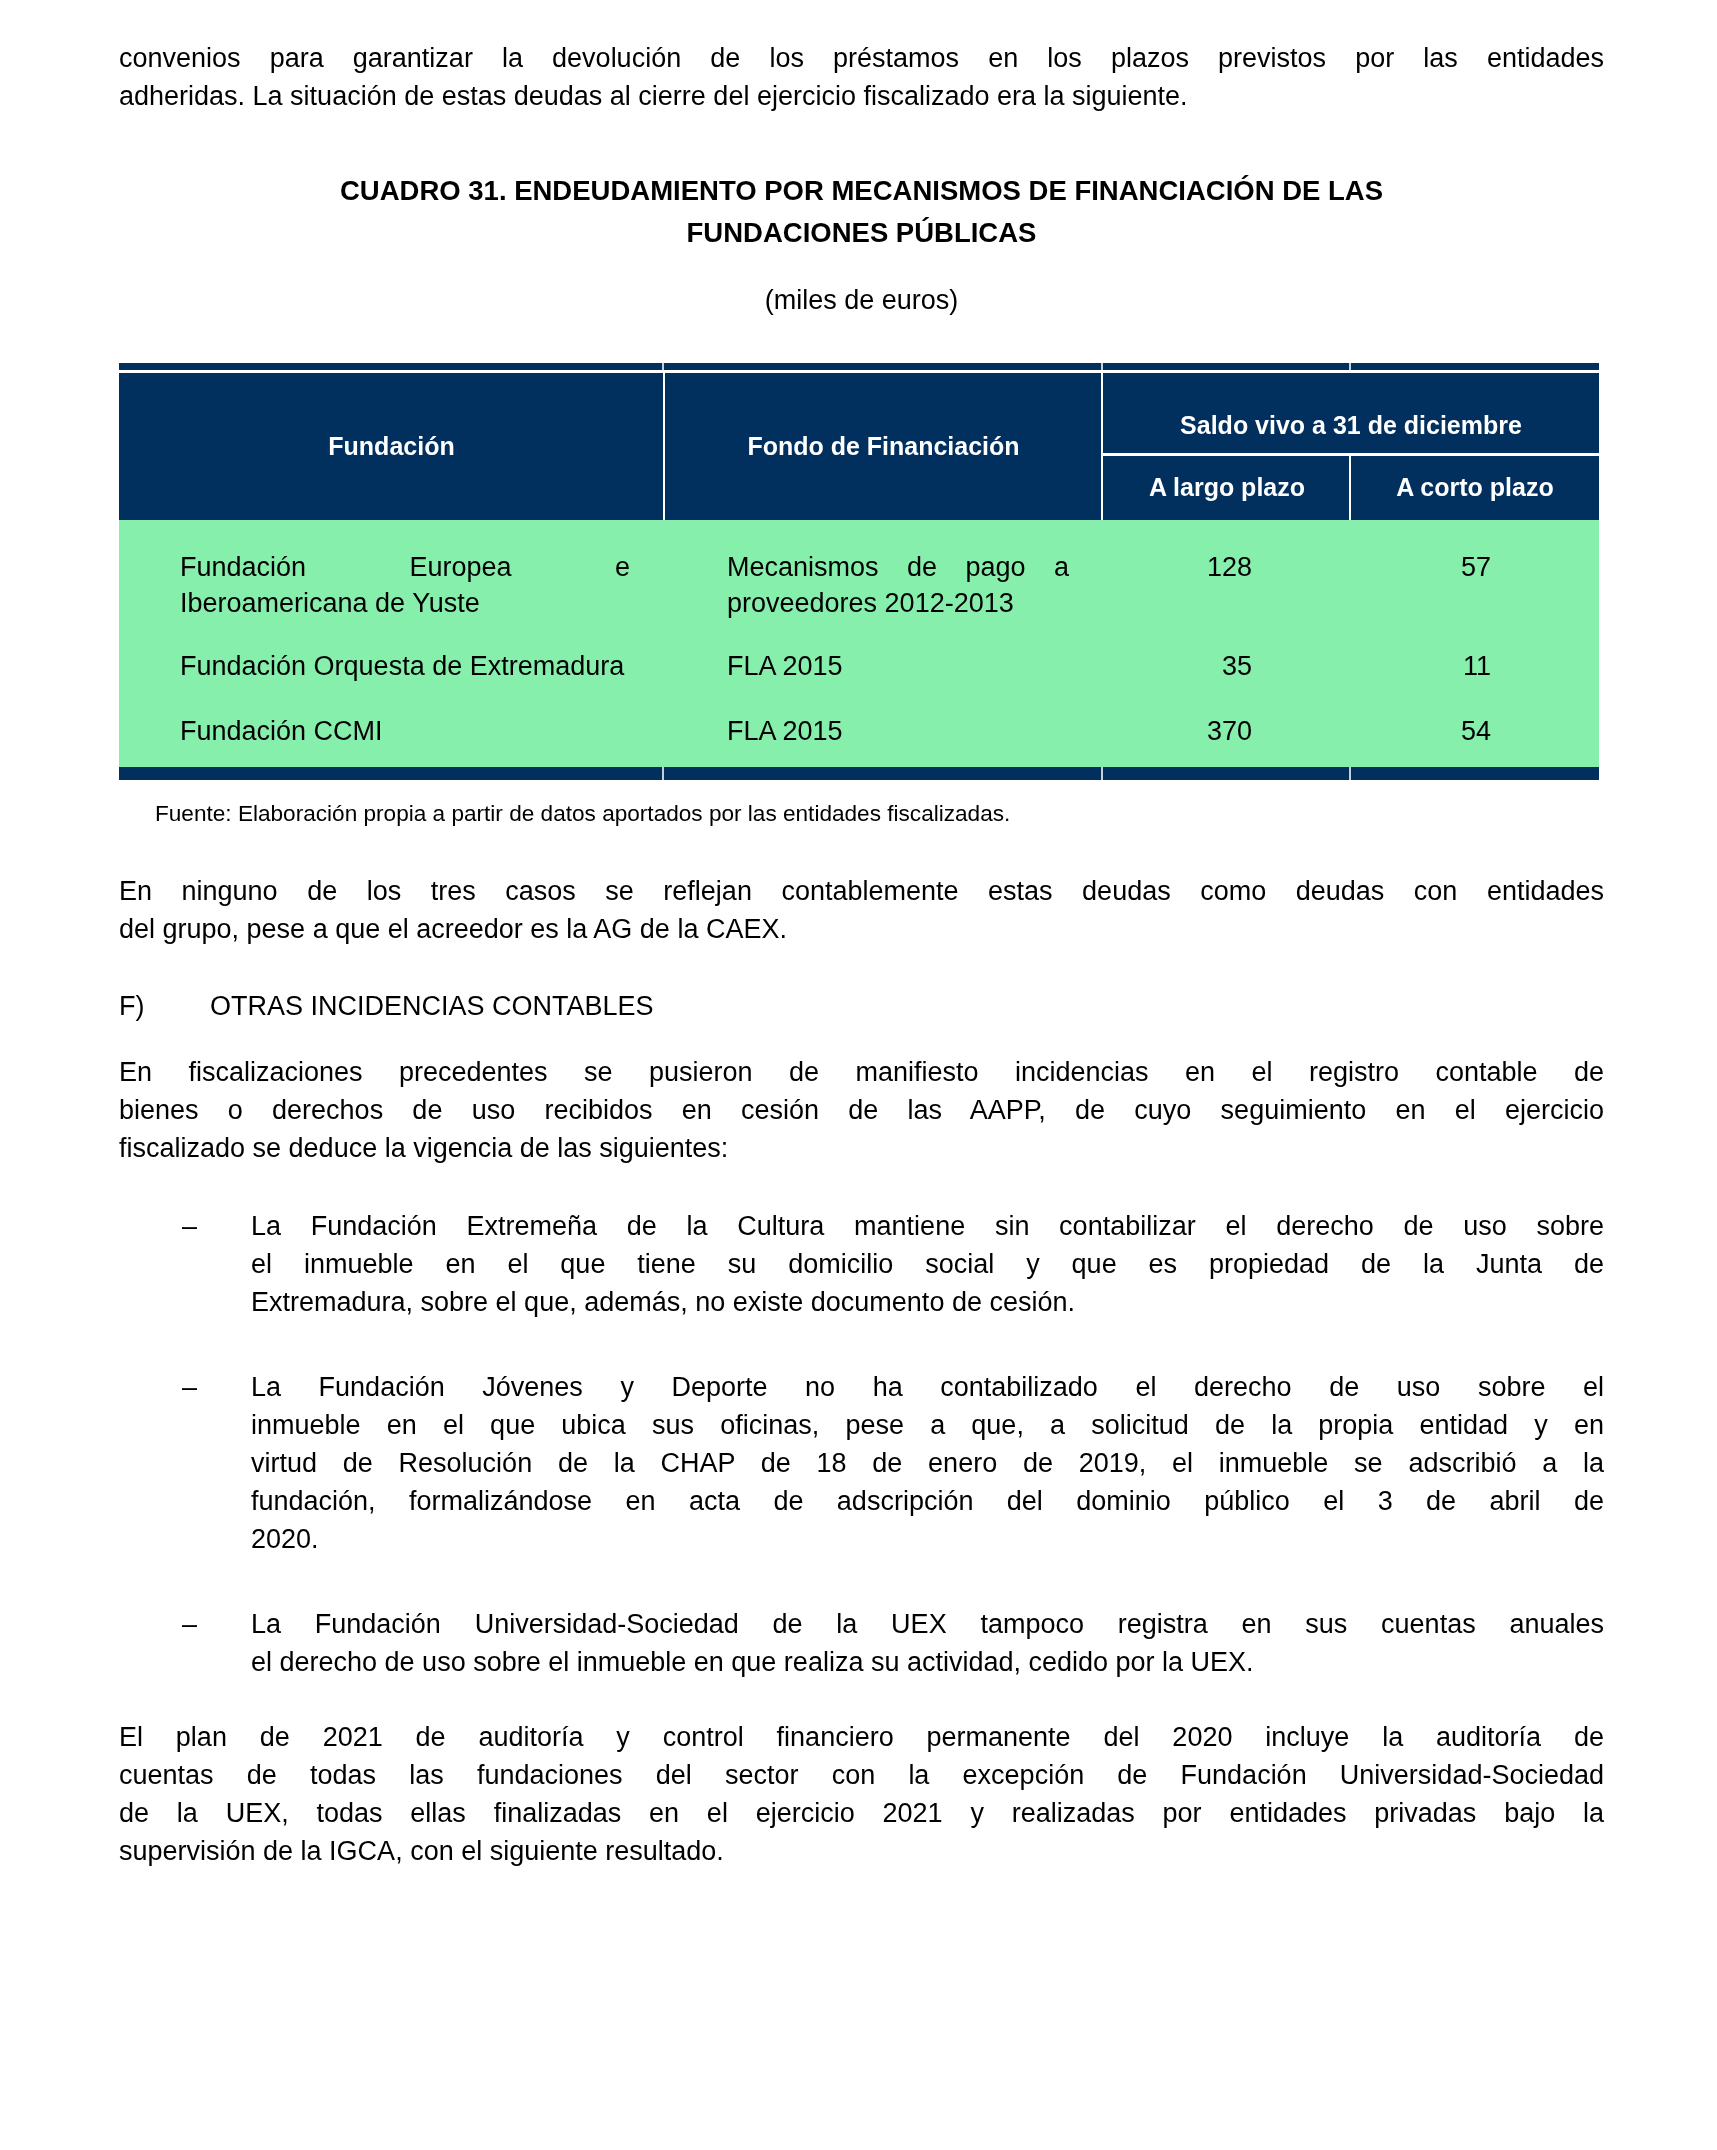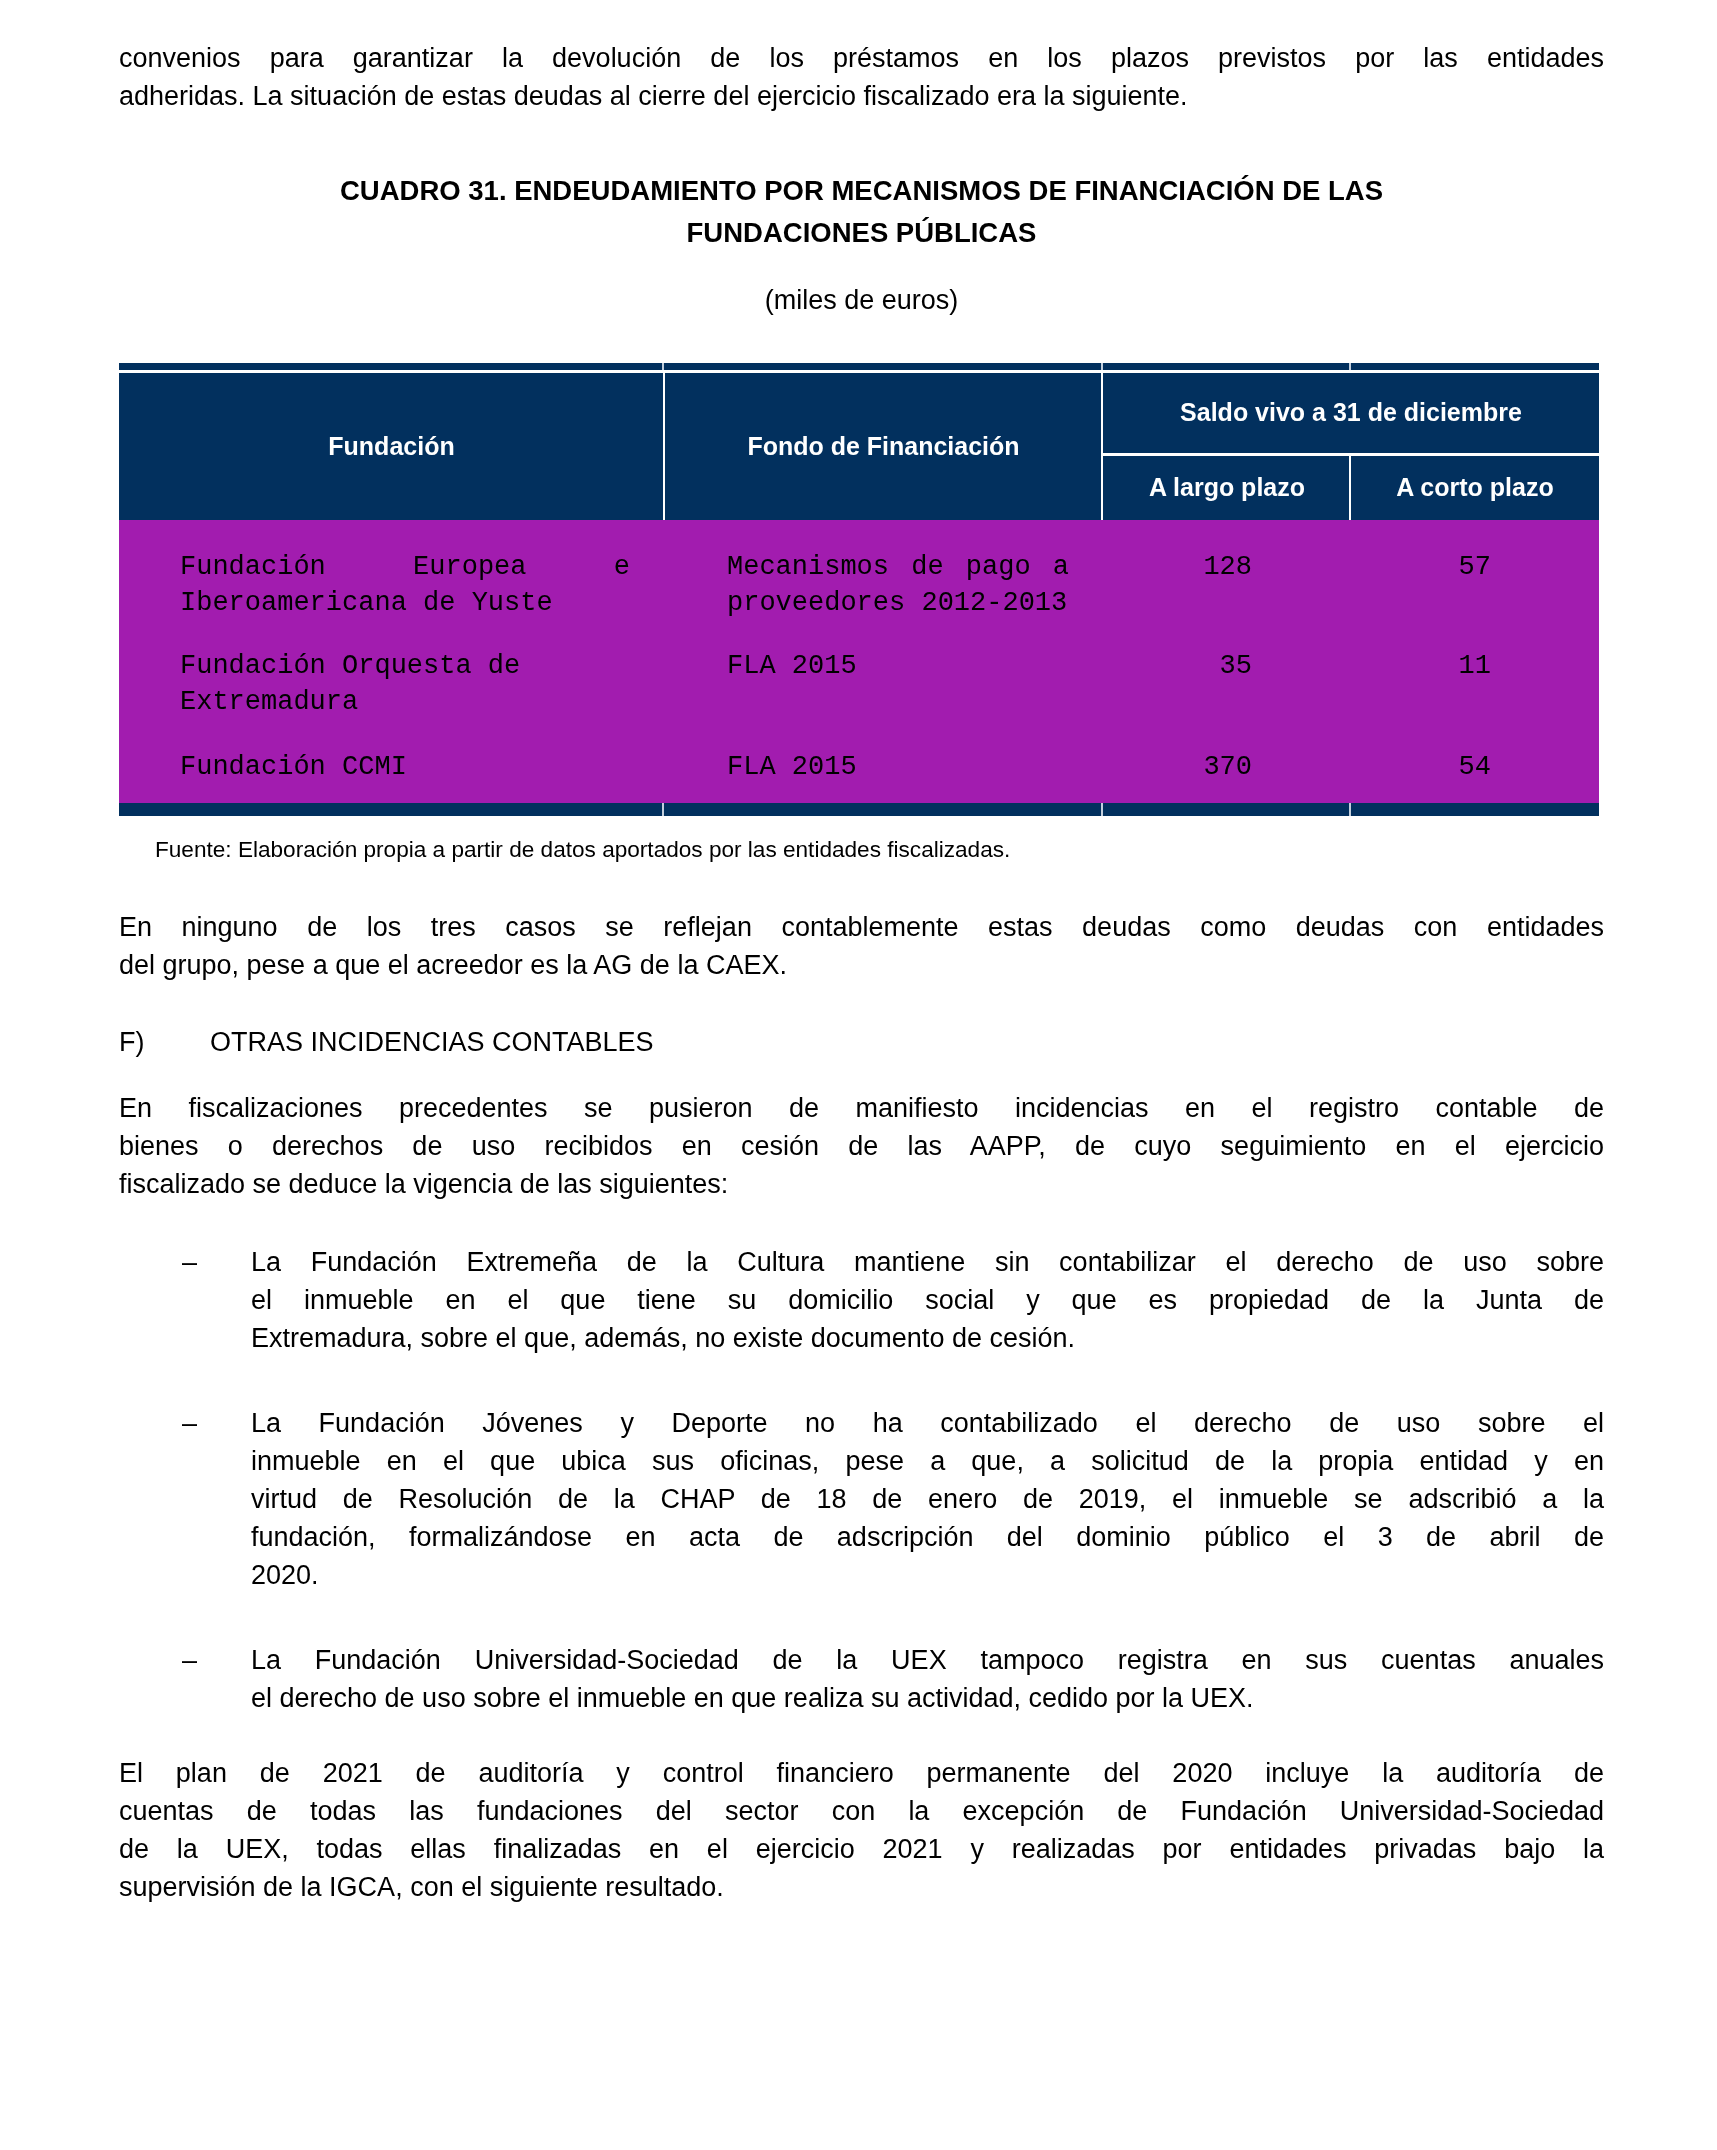--- a/index.html
+++ b/index.html
@@ -28,29 +28,29 @@
   .tbl-bottombar{height:13px;}
   .bar-gap{position:absolute;top:0;bottom:0;width:2.4px;background:#c3cfdd;}
   .gap1{left:543px;} .gap2{left:982px;} .gap3{left:1230px;}
   .tbl-topgap{height:2.4px;background:#ffffff;}
 
   .tbl-header{position:relative;height:147px;background:#02305E;color:#ffffff;font-weight:bold;}
   .hcell{position:absolute;display:flex;align-items:center;justify-content:center;
          font-size:25px;text-align:center;}
   .hc1{left:0;top:0;bottom:0;width:545px;}
   .hc2{left:545px;top:0;bottom:0;width:439px;}
-  .hgroup{left:984px;top:0;height:80px;width:496px;}
+  .hgroup{left:984px;top:13px;height:80px;width:496px;}
   .hunderline{position:absolute;left:984px;top:80px;width:496px;height:3.2px;background:#ffffff;}
   .hsub1{left:984px;top:83px;bottom:0;width:248px;}
   .hsub2{left:1232px;top:82px;bottom:0;width:248px;}
   .vline{position:absolute;top:0;bottom:0;width:2.4px;background:#ffffff;}
   .vl1{left:544px;} .vl2{left:982px;}
   .vl3{position:absolute;top:83px;bottom:0;left:1230px;width:2.4px;background:#ffffff;}
 
-  .tbl-body{background:#a21caf;font-family:Liberation Mono, monospace;}
+  .tbl-body{background:#86efac;}
   .trow{display:grid;grid-template-columns:545px 439px 248px 248px;font-size:27px;line-height:36px;}
   .trow1{padding-top:29px;padding-bottom:14.5px;}
   .trow2{padding-top:13px;padding-bottom:16px;}
   .trow3{padding-top:13px;padding-bottom:18px;}
   .tc{vertical-align:top;}
   .tc1{padding-left:61px;padding-right:34px;}
   .tc2{padding-left:63px;padding-right:34px;}
   .tc-num1{text-align:right;padding-right:99px;}
   .tc-num2{text-align:right;padding-right:108px;}
 

